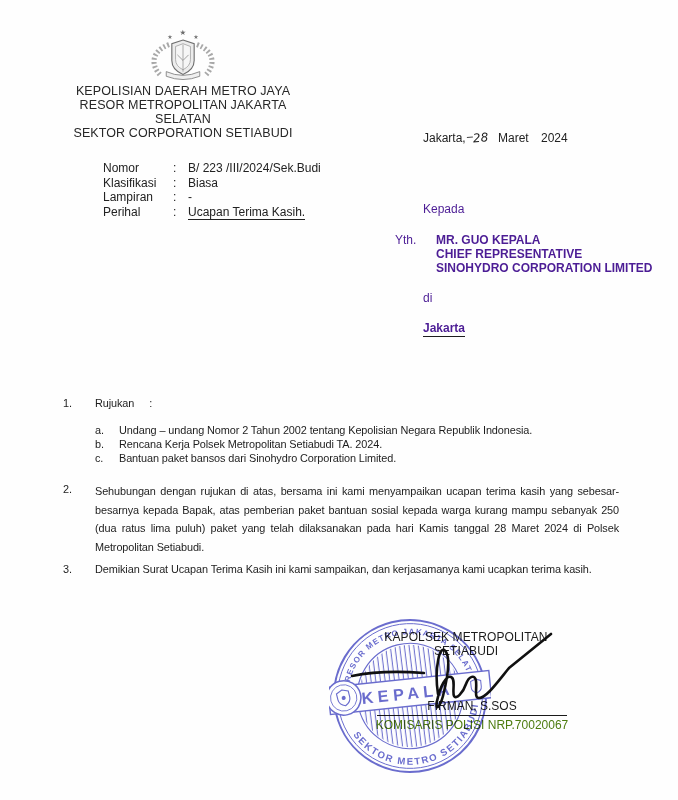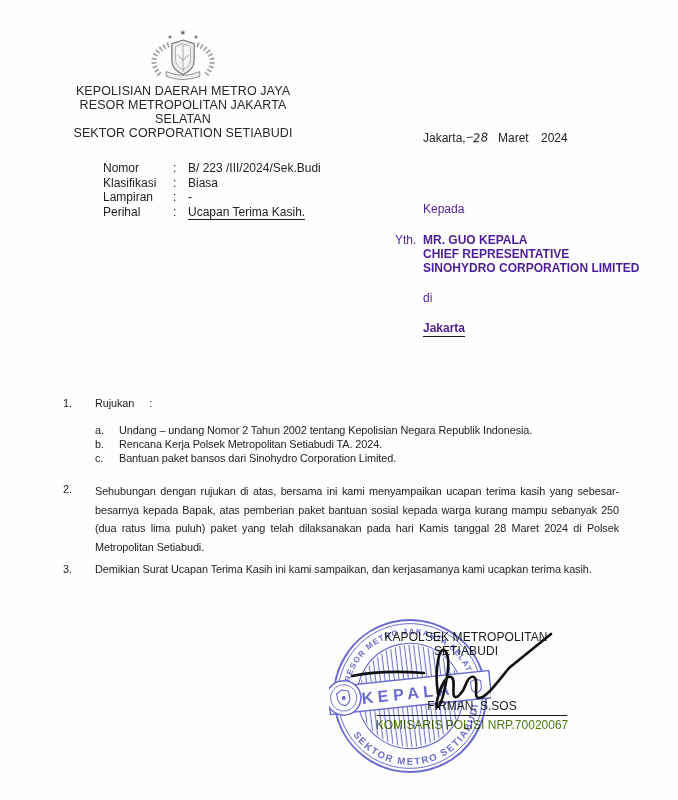--- a/index.html
+++ b/index.html
@@ -24,21 +24,21 @@
   
   .meta { position:absolute; left:63px; top:161px; font-size:12px; line-height:14.6px; color:#222;margin-left:40px; }
   .meta-row { display:flex; }
   .meta-label { width:70px; }
   .meta-colon { width:15px; }
   .meta-value.underlined { border-bottom:1.3px solid #222; }
 
   
   .recipient { position:absolute; left:395px; top:202px; font-size:12px; line-height:14px; color:#4c1d95; }
   .kepada { margin-left:28px; }
-  .yth-row { display:flex; margin-top:17px; }
+  .yth-row { display:flex; margin-top:17px;gap:13px; }
   .yth-col { width:28px; }
   .addr-name { font-weight:bold; }
   .di { margin-left:28px; margin-top:16px; }
   .dest-city { display:inline-block; margin-left:28px; margin-top:16px; font-weight:bold;
                border-bottom:1.4px solid #1c1c1c; padding-bottom:1px; }
 
   
   .body-list { position:absolute; left:63px; top:396px; width:556px;
                font-size:10.9px; letter-spacing:-0.1px; line-height:14.5px; color:#1d1d1d; }
   .item { display:flex; }

